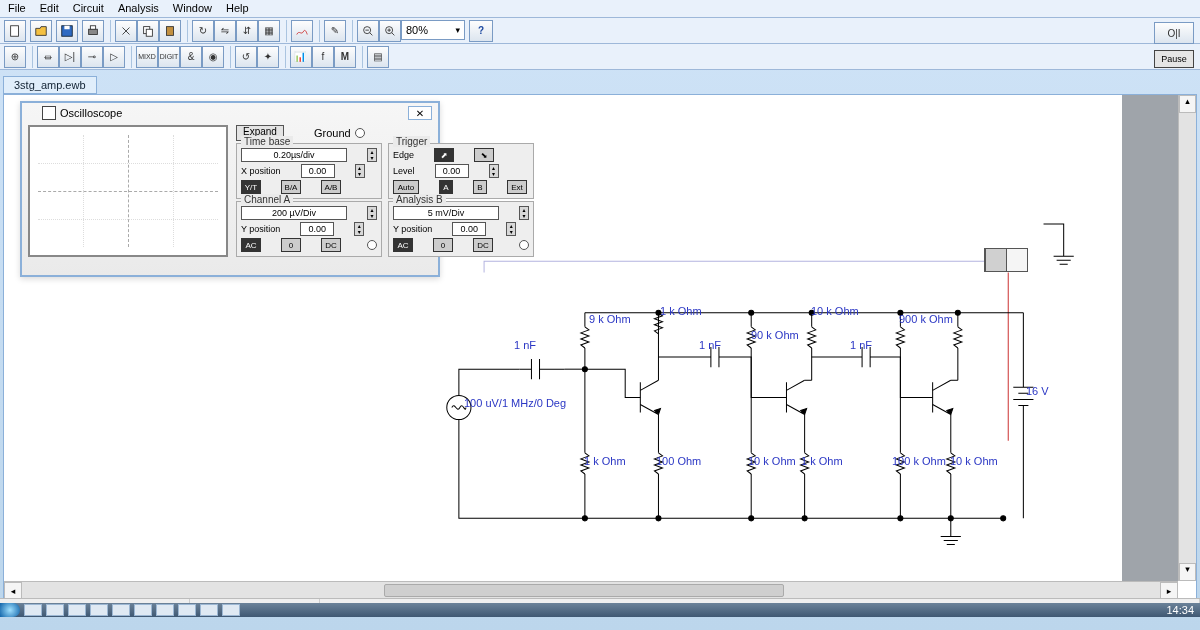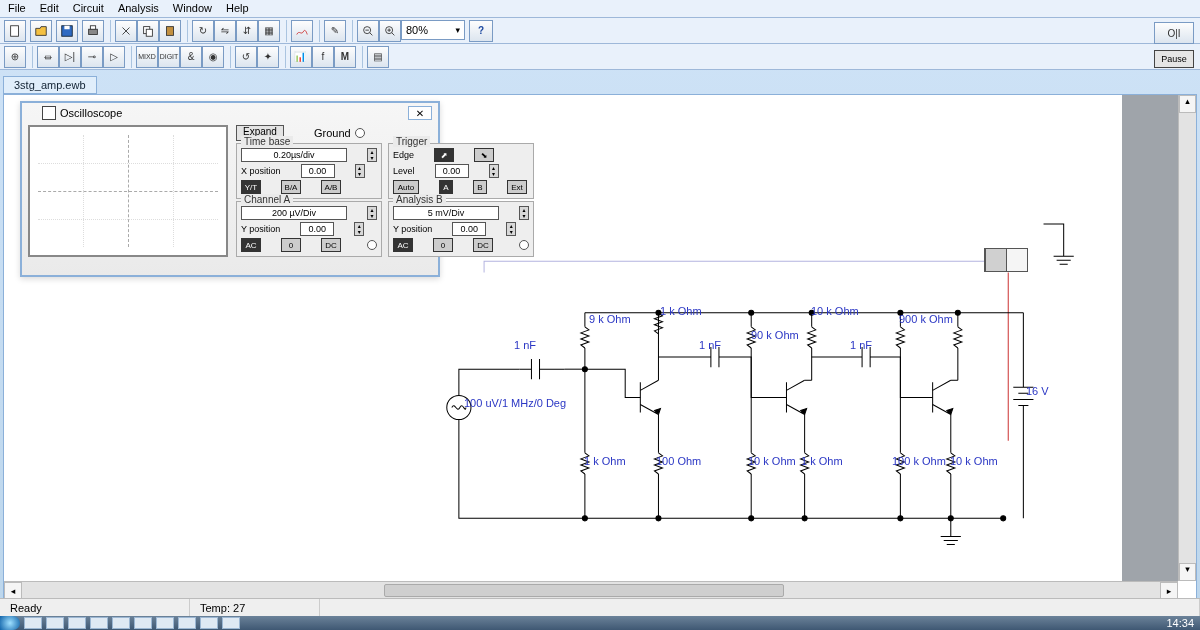--- a/index.html
+++ b/index.html
@@ -63,21 +63,21 @@
   .schem-label{position:absolute;color:#2a36c4;font-size:11px;white-space:nowrap;}
 
   
   .schem{position:absolute;left:0;top:0;width:100%;height:100%;}
 
   
   .status{position:absolute;left:0;right:0;bottom:14px;height:18px;background:#efefef;border-top:1px solid #bbb;display:flex;align-items:center;font-size:11px;color:#000;}
   .status div{border-right:1px solid #ccc;padding:0 10px;height:100%;display:flex;align-items:center;}
 
   
-  .taskbar{position:absolute;left:0;right:0;bottom:0;height:14px;background:linear-gradient(#6b8299,#3f5873);display:flex;align-items:center;}
+  .taskbar{position:absolute;left:0;right:0;bottom:13px;height:14px;background:linear-gradient(#6b8299,#3f5873);display:flex;align-items:center;}
   .taskbar .orb{width:20px;height:14px;background:radial-gradient(circle,#9fe0ff,#0f62a8);border-radius:0 8px 8px 0;}
   .taskbar .ticon{width:18px;height:12px;margin-left:4px;background:#dfe9f3;border:1px solid #9cb7d3;}
   .tray{margin-left:auto;color:#fff;font-size:10px;padding-right:6px;display:flex;align-items:center;gap:4px;}
   
   .scope-instrument{position:absolute;width:44px;height:24px;background:#eee;border:1px solid #555;display:flex;}
   .scope-instrument div{flex:1;border-left:1px solid #555;background:#d0d0d0;}
 </style>
 </head>
 <body>
 

